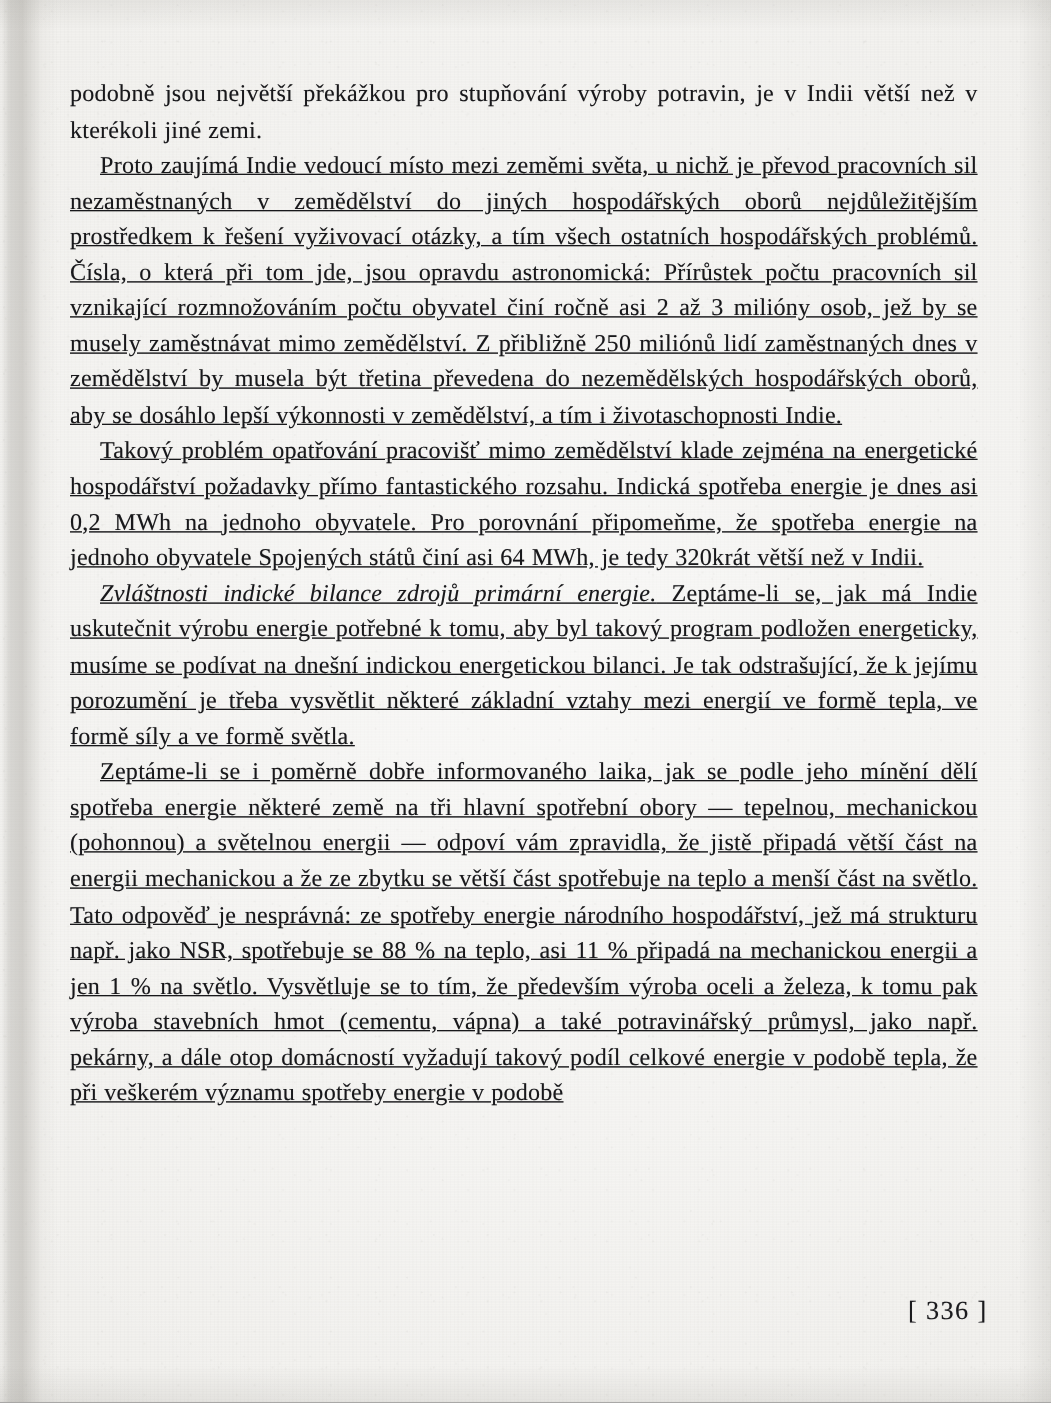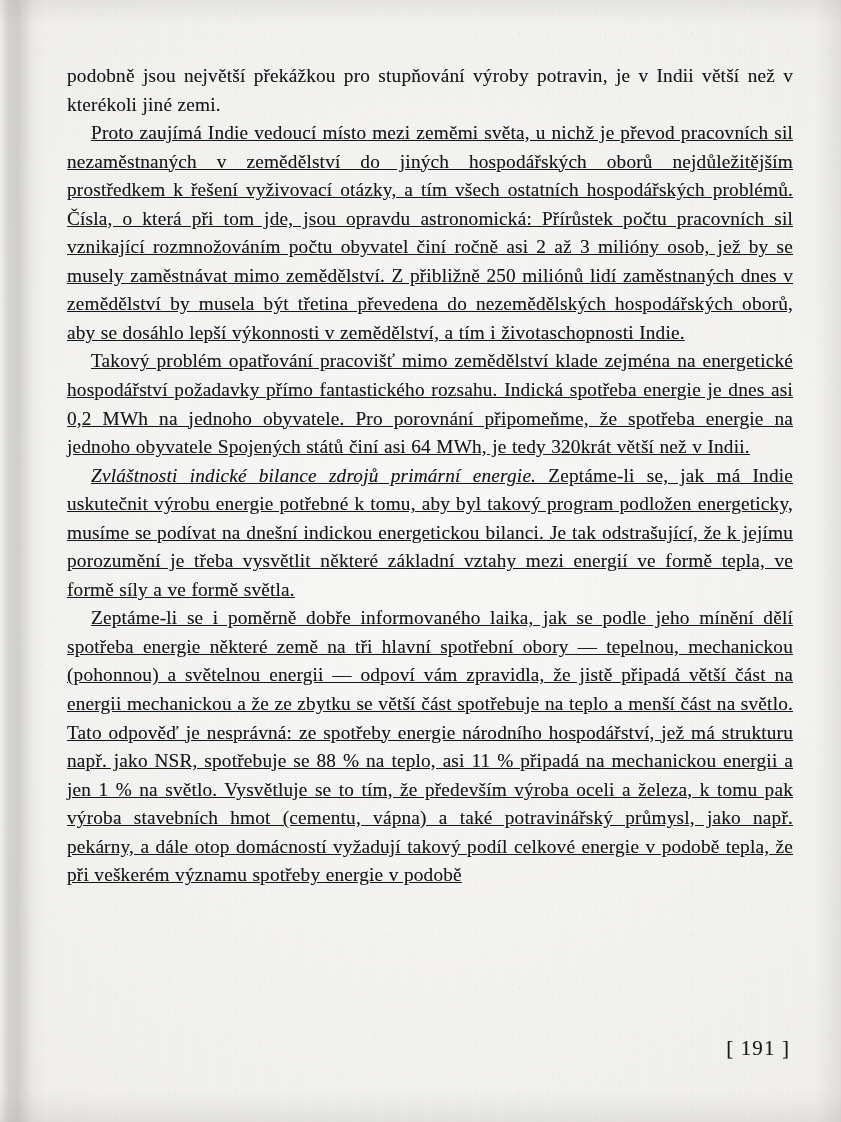--- a/index.html
+++ b/index.html
@@ -92,21 +92,21 @@
     width: 100%; height: 24px;
     pointer-events: none;
     background: linear-gradient(to bottom,
                 rgba(162,160,154,0.16) 0%,
                 rgba(255,255,255,0) 100%);
   }
 
   
   .textblock {
     position: absolute;
-    left: 67px;
+    left: 56px;
     top: 62px;
     width: 726px;
   }
 
   .para {
     margin: 0;
     text-align: justify;
     text-justify: inter-word;
     font-size: 19.3px;
     line-height: 28.55px;
@@ -153,15 +153,15 @@
     <p class="para indent ink-soft">Proto zaujímá Indie vedoucí místo mezi zeměmi světa, u nichž je převod pracovních sil nezaměstnaných v zemědělství do jiných hospodářských oborů nejdůležitějším prostředkem k řešení vyživovací otázky, a tím všech ostatních hospodářských problémů. Čísla, o která při tom jde, jsou opravdu astronomická: Přírůstek počtu pracovních sil vznikající rozmnožováním počtu obyvatel činí ročně asi 2 až 3 milióny osob, jež by se musely zaměstnávat mimo zemědělství. Z přibližně 250 miliónů lidí zaměstnaných dnes v zemědělství by musela být třetina převedena do nezemědělských hospodářských oborů, aby se dosáhlo lepší výkonnosti v zemědělství, a tím i životaschopnosti Indie.</p>
 
     <p class="para indent ink-soft">Takový problém opatřování pracovišť mimo zemědělství klade zejména na energetické hospodářství požadavky přímo fantastického rozsahu. Indická spotřeba energie je dnes asi 0,2 MWh na jednoho obyvatele. Pro porovnání připomeňme, že spotřeba energie na jednoho obyvatele Spojených států činí asi 64 MWh, je tedy 320krát větší než v Indii.</p>
 
     <p class="para indent ink-soft"><span class="ital">Zvláštnosti indické bilance zdrojů primární energie.</span><span> Zeptáme-li se, jak má Indie uskutečnit výrobu energie potřebné k tomu, aby byl takový program podložen energeticky, musíme se podívat na dnešní indickou energetickou bilanci. Je tak odstrašující, že k jejímu porozumění je třeba vysvětlit některé základní vztahy mezi energií ve formě tepla, ve formě síly a ve formě světla.</span></p>
 
     <p class="para indent ink-soft">Zeptáme-li se i poměrně dobře informovaného laika, jak se podle jeho mínění dělí spotřeba energie některé země na tři hlavní spotřební obory — tepelnou, mechanickou (pohonnou) a světelnou energii — odpoví vám zpravidla, že jistě připadá větší část na energii mechanickou a že ze zbytku se větší část spotřebuje na teplo a menší část na světlo. Tato odpověď je nesprávná: ze spotřeby energie národního hospodářství, jež má strukturu např. jako NSR, spotřebuje se 88 % na teplo, asi 11 % připadá na mechanickou energii a jen 1 % na světlo. Vysvětluje se to tím, že především výroba oceli a železa, k tomu pak výroba stavebních hmot (cementu, vápna) a také potravinářský průmysl, jako např. pekárny, a dále otop domácností vyžadují takový podíl celkové energie v podobě tepla, že při veškerém významu spotřeby energie v podobě</p>
 
   </div>
 
-  <div class="folio ink-soft">[ 191 ]</div>
+  <div class="folio ink-soft">[ 336 ]</div>
 
 </div>
 
 </body></html>

